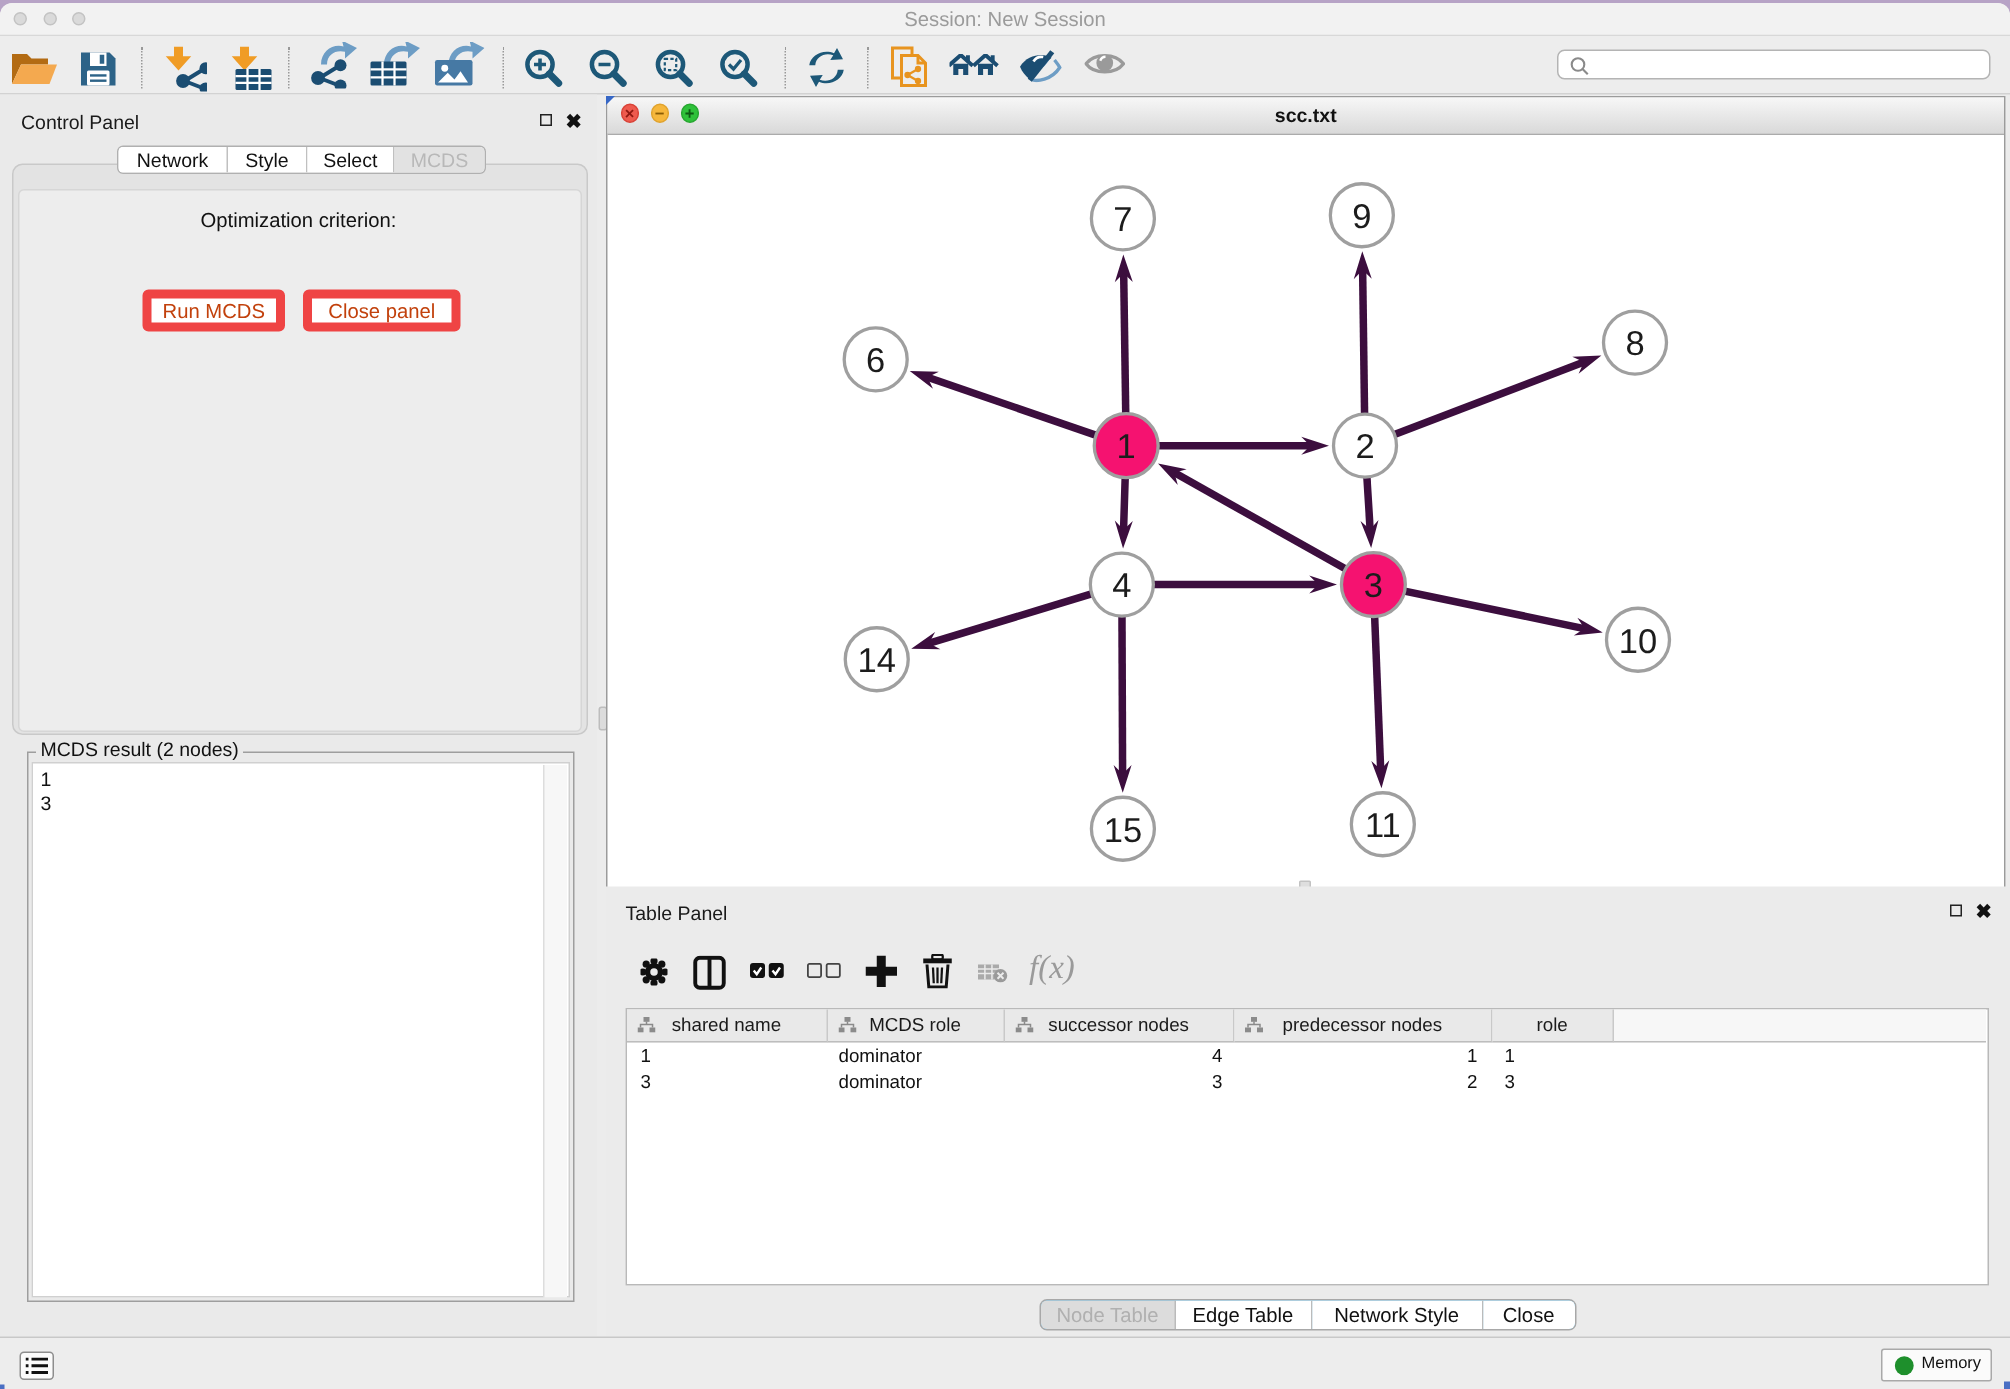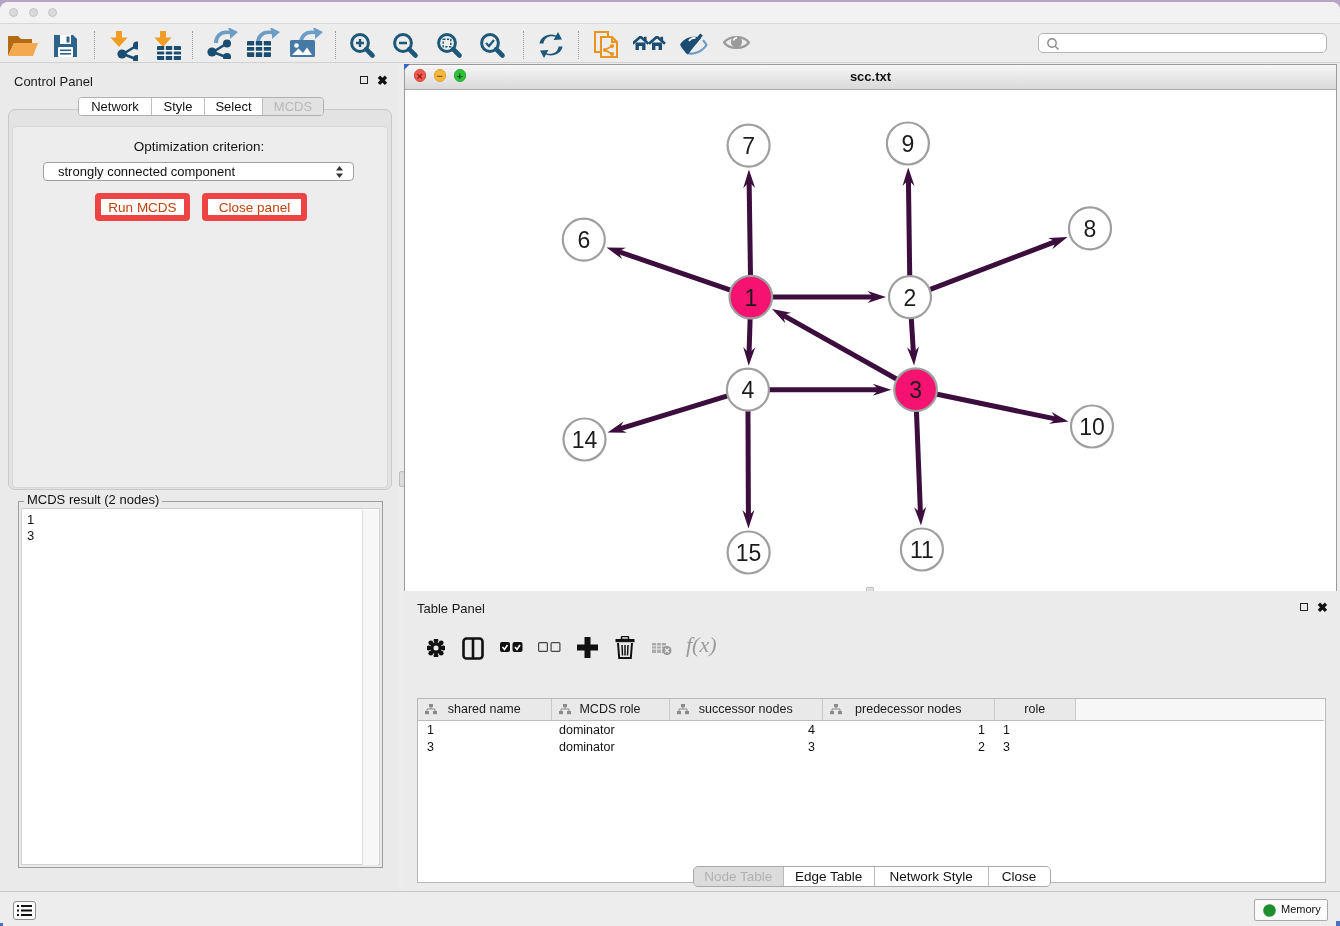--- a/index.html
+++ b/index.html
@@ -27,35 +27,36 @@
 .btn{position:absolute;height:28px;background:#fff;border:6px solid #ef4444;border-radius:4px;font-size:13.5px;color:#c2410c;text-align:center;line-height:17px;}
 #grp{position:absolute;left:18px;top:438px;width:365px;height:367px;border:1px solid #9e9e9e;}
 #grptitle{position:absolute;left:24px;top:429px;background:#eaeaea;font-size:13px;color:#111;padding:0 3px;}
 #grpwhite{position:absolute;left:2px;top:6px;width:359px;height:357px;background:#fff;border:1px solid #d0d0d0;font-size:13px;color:#111;line-height:16px;padding:3px 0 0 5px;}
 #grpsb{position:absolute;right:1px;top:1px;width:16px;height:355px;background:#f7f7f7;border-left:1px solid #ddd;}
 #netwin{position:absolute;left:404px;top:61.5px;width:933px;height:529.5px;border:1px solid #9b9b9b;background:#fff;}
 #nettitle{position:absolute;left:0;top:0;width:100%;height:25px;background:linear-gradient(#f7f7f7,#d9d9d9);border-bottom:1px solid #ababab;}
 .tl2{position:absolute;top:4.8px;width:12.5px;height:12.5px;border-radius:50%;font-size:11px;font-weight:bold;text-align:center;line-height:12px;}
 #netname{position:absolute;top:4px;left:0;width:100%;text-align:center;font-size:13px;font-weight:600;color:#111;}
 #tpanel{position:absolute;left:404px;top:589px;width:936px;height:300px;background:#ebebeb;}
-#ttable{position:absolute;left:13px;top:81px;width:909px;height:185px;background:#fff;border:1px solid #b9b9b9;margin-top:26px;}
+#ttable{position:absolute;left:13px;top:81px;width:909px;height:185px;background:#fff;border:1px solid #b9b9b9;}
 .hcell{position:absolute;top:0;height:22px;background:#e9e9e9;border-right:1px solid #c9c9c9;border-bottom:1px solid #bdbdbd;font-size:12.5px;color:#1a1a1a;text-align:center;line-height:21px;}
 .hico{position:absolute;left:7px;top:5px;}
 .trow{position:absolute;font-size:12.5px;color:#111;height:17px;line-height:17px;}
 #btabs{position:absolute;left:289px;top:275px;height:21px;display:flex;border:1px solid #a8a8a8;border-radius:5px;overflow:hidden;background:#7dd3fc;text-align:center;}
 .btab{height:100%;font-size:13.5px;color:#111;display:flex;align-items:center;justify-content:center;border-right:1px solid #bbb;background:#fff;}
 #statusbar{position:absolute;left:0;top:889px;width:1340px;height:37px;background:#ededed;border-top:1px solid #c8c8c8;}
 #membtn{position:absolute;right:12px;top:7px;width:74px;height:22px;background:#fbfbfb;border:1px solid #a9a9a9;border-radius:2px;font-size:11px;color:#111;}
 #listbtn{position:absolute;left:13px;top:9px;width:23px;height:19px;background:#fbfbfb;border:1px solid #8e8e8e;border-radius:3px;}
 </style></head><body>
 <div id="win">
 <div id="titlebar">
 <div class="tl" style="left:9px"></div>
       <div class="tl" style="left:29px"></div>
       <div class="tl" style="left:48px"></div>
+<div id="wtitle">Session: New Session</div>
 </div>
     <div id="toolbar">
       <div class="sep" style="left:93.5px"></div>
       <div class="sep" style="left:192px"></div>
       <div class="sep" style="left:334.5px"></div>
       <div class="sep" style="left:523px"></div>
       <div class="sep" style="left:578px"></div>
       <svg class="ticon" style="left:6px;top:9px" width="33" height="26" viewBox="0 0 33 26">
         <path d="M2,23 V3 h10 l3,3 h11 v4 H8 Z" fill="#b36b13"></path>
         <path d="M2,23 L8,10 h24 l-5,13 Z" fill="#f4a94f"></path>
@@ -215,24 +216,20 @@
 <div id="tabwrap">
         <div id="tabinner"></div>
       </div>
 <div id="tabs">
         <div class="tab" style="width:73px">Network</div>
         <div class="tab" style="width:53px">Style</div>
         <div class="tab" style="width:58px">Select</div>
         <div class="tab" style="width:60px">MCDS</div>
       </div>
 <div id="optlabel">Optimization criterion:</div>
-<div id="combo">strongly connected component<svg width="9" height="12" viewBox="0 0 9 12" style="position:absolute;right:9px;top:3px">
-          <path d="M4.5,0 L8,4.5 H1 Z" fill="#333"></path>
-          <path d="M4.5,12 L8,7.5 H1 Z" fill="#333"></path>
-        </svg></div>
 <div class="btn" style="left:95px;top:130px;width:95px">Run MCDS</div>
 <div class="btn" style="left:202px;top:130px;width:105px">Close panel</div>
 <div id="grp">
         <div id="grpwhite">1<br>3<div id="grpsb"></div></div>
       </div>
 <div id="grptitle">MCDS result (2 nodes)</div>
 </div>
 <div class="abs" style="left:399px;top:469px;width:6px;height:16px;background:#dcdcdc;border:1px solid #bdbdbd;border-radius:2px"></div>
     <div id="netwin">
 <div id="nettitle">

